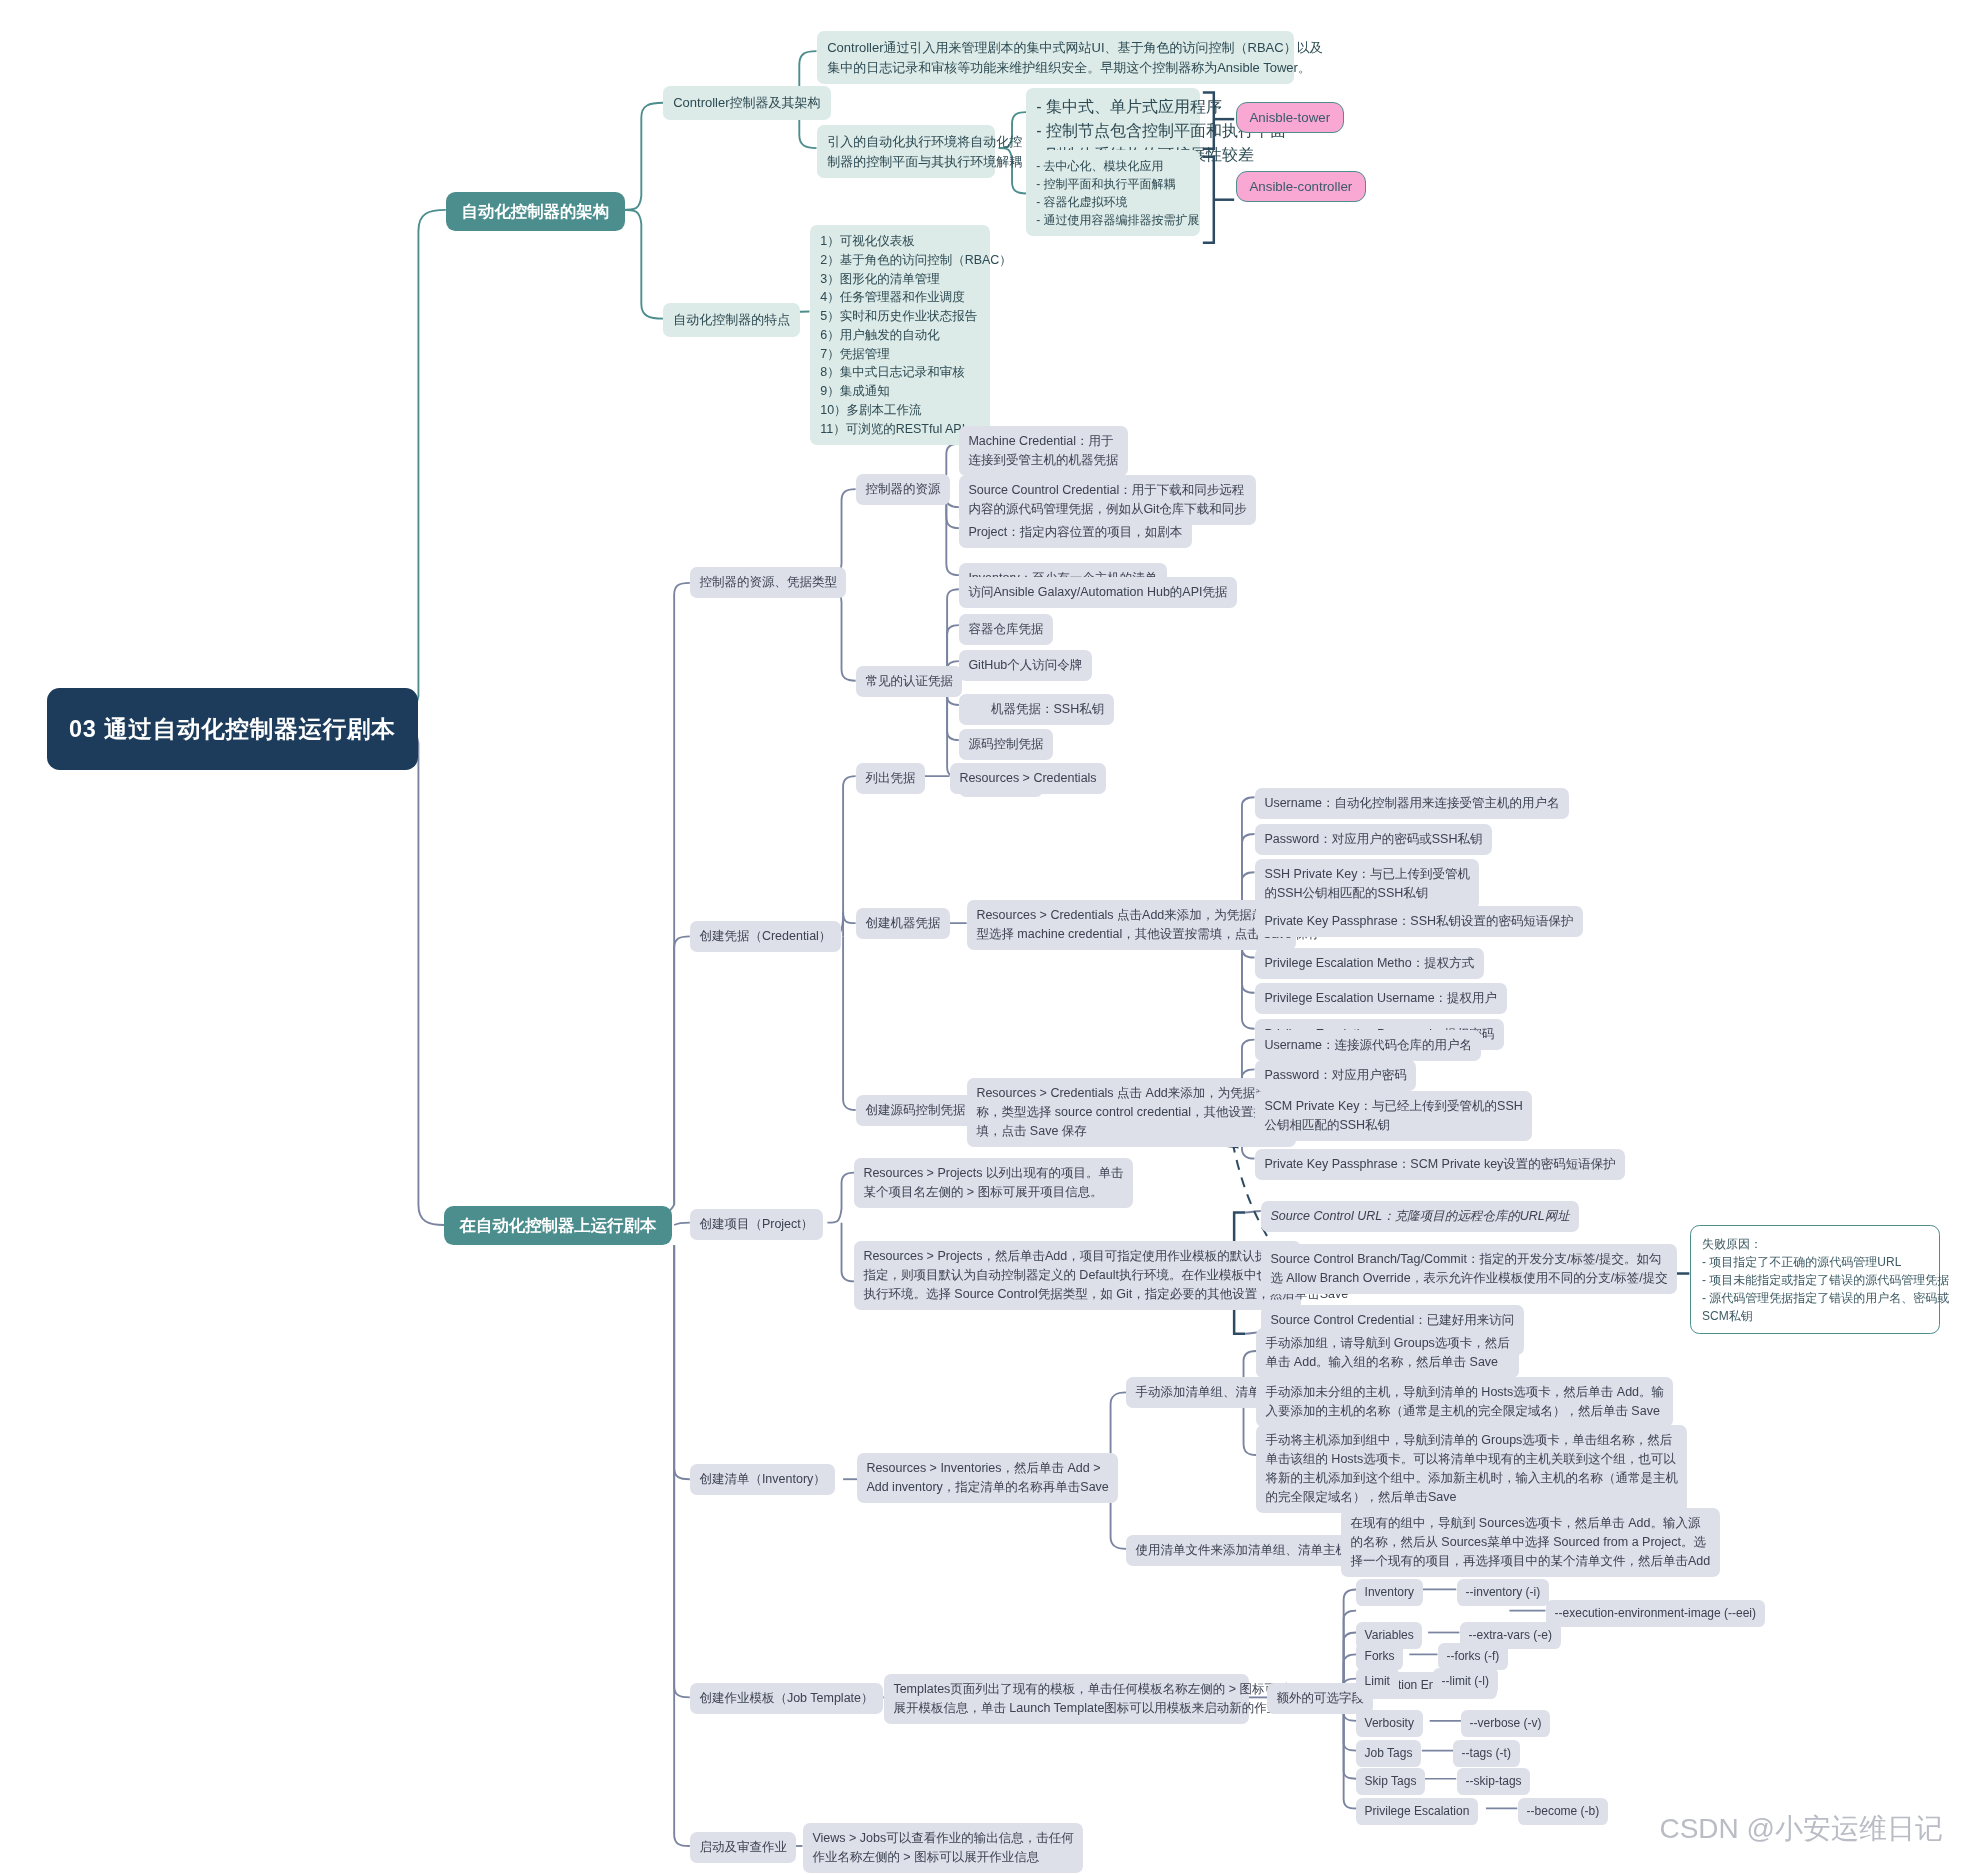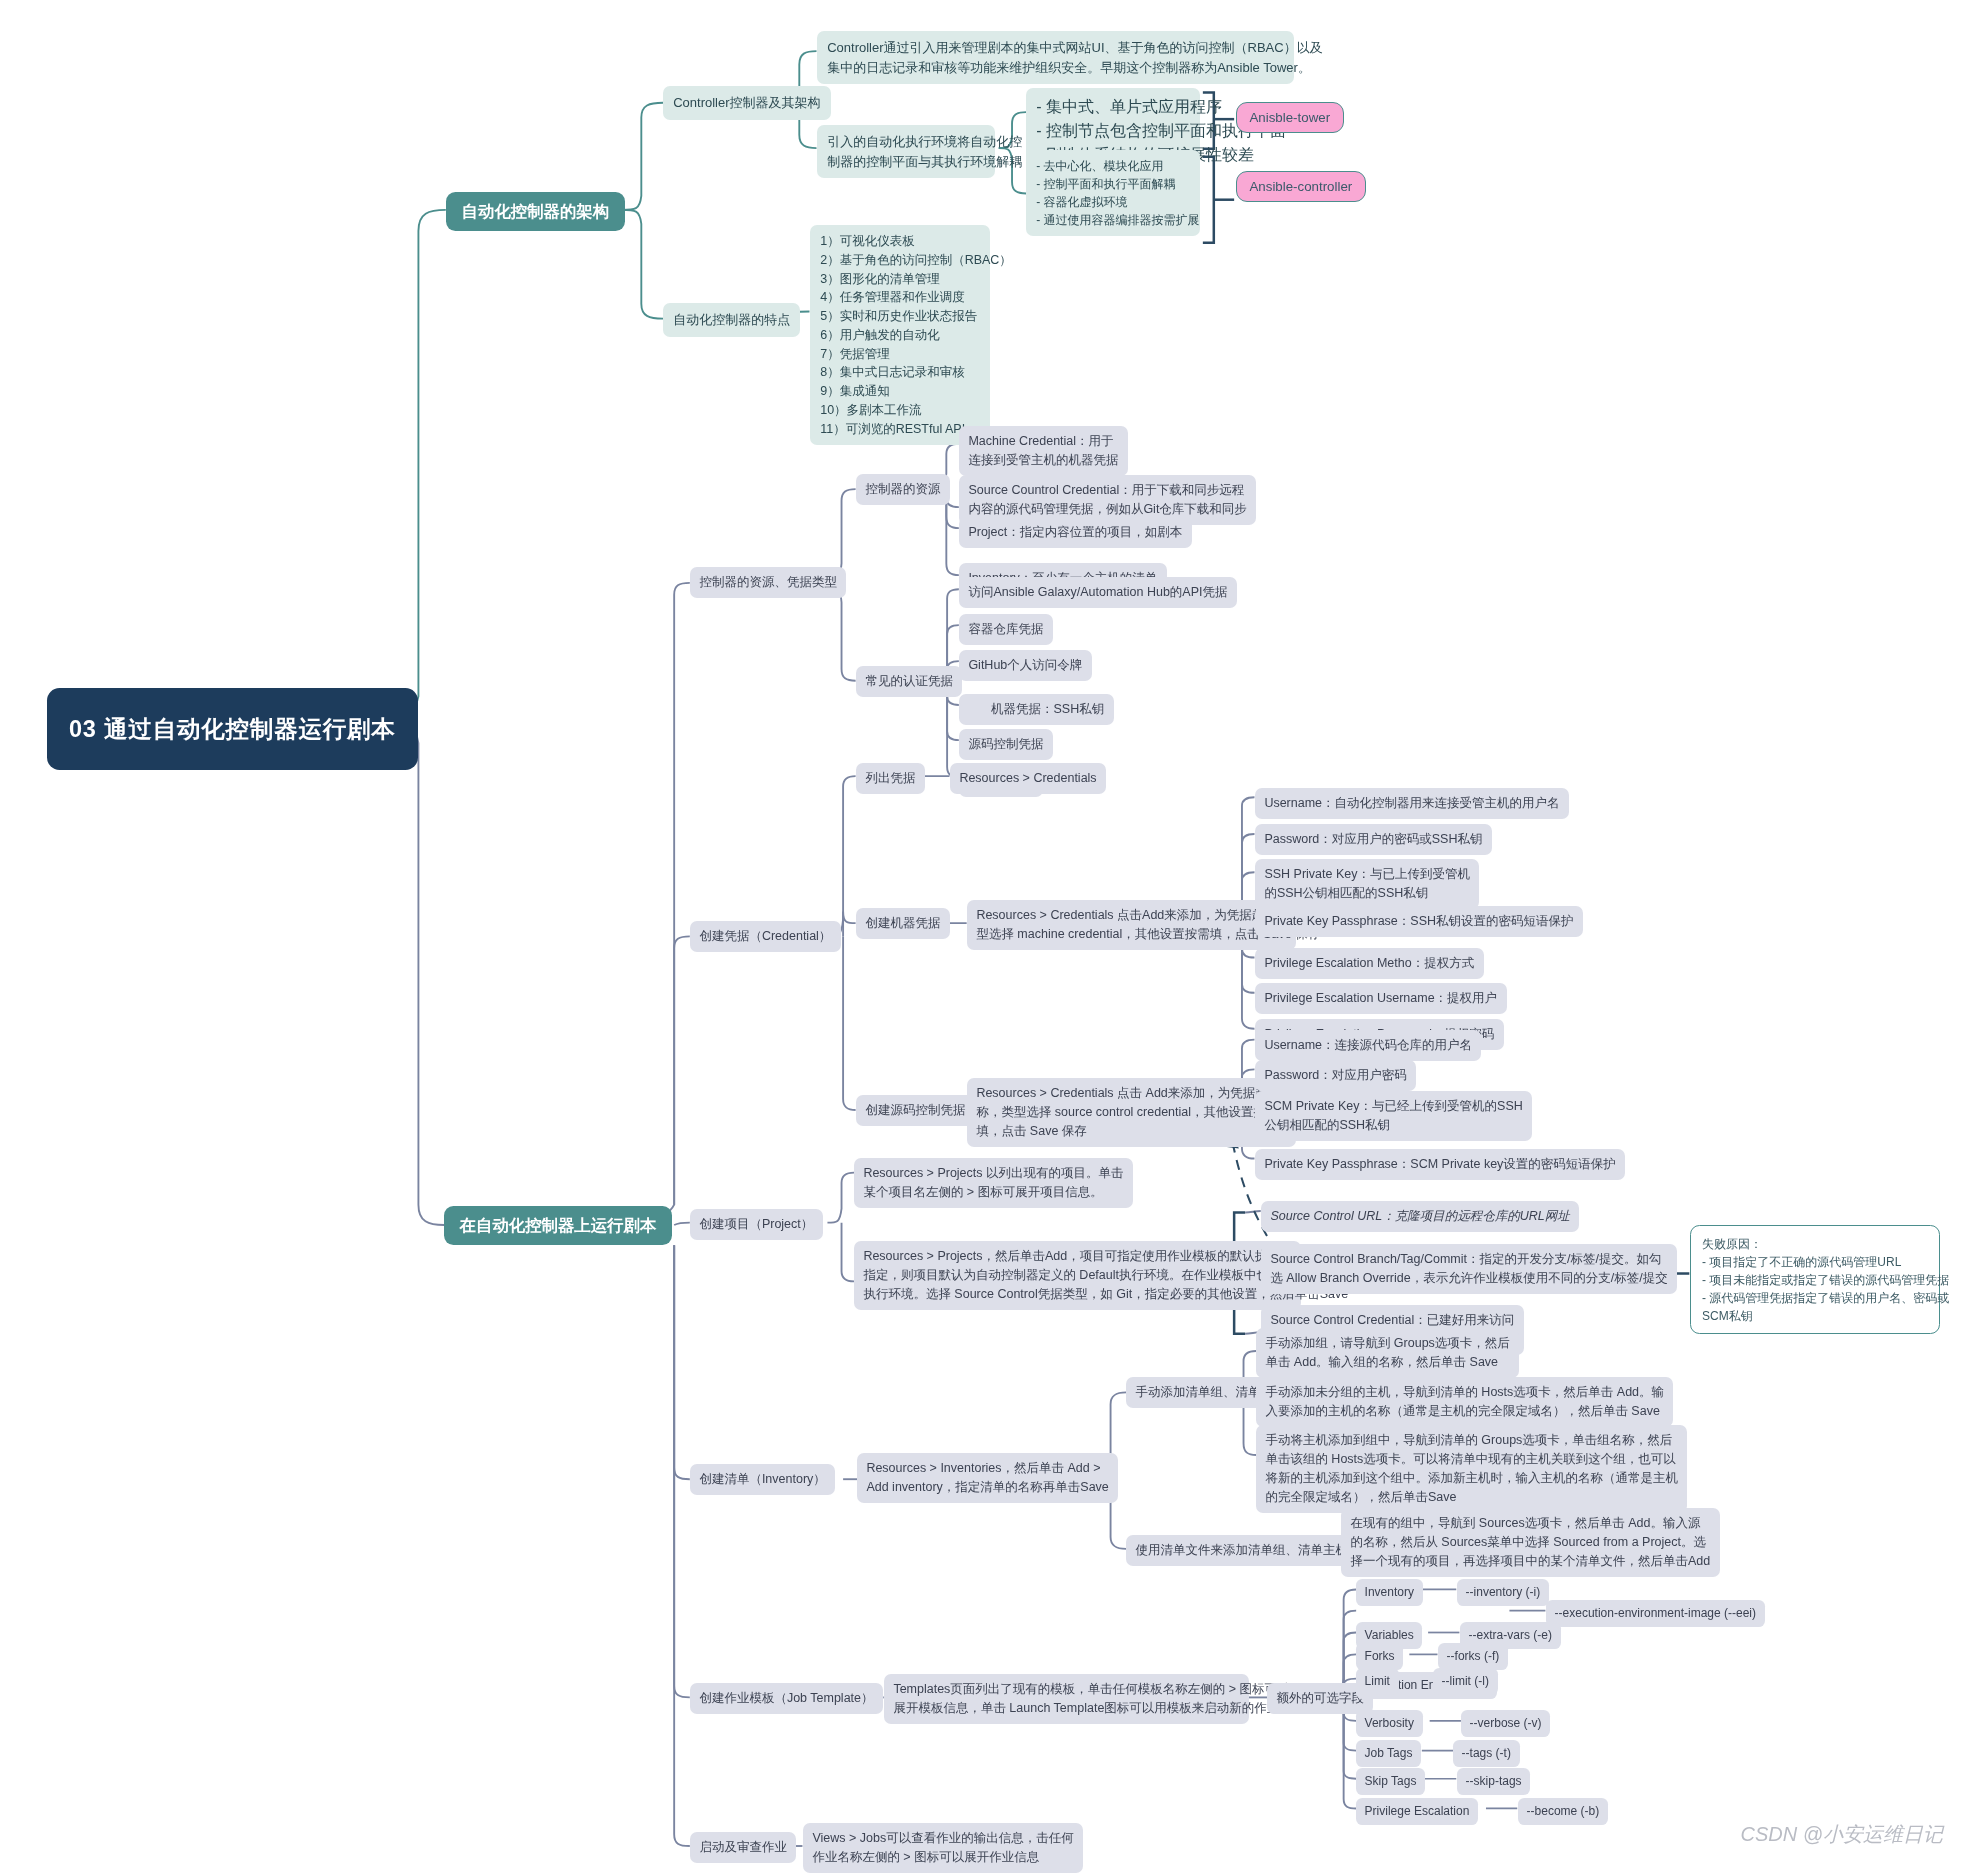--- a/index.html
+++ b/index.html
@@ -16,21 +16,21 @@
   
   .teal{background:#dceae8;color:#2d4a52;border-radius:7px;padding:7px 10.2px;font-size:13px;line-height:1.5;}
   
   .grey{background:#dddfe9;color:#3c4252;border-radius:7px;padding:6.3px 9.4px;font-size:12.5px;line-height:1.5;}
   .grey-sm{background:#dddfe9;color:#3c4252;border-radius:6.3px;padding:4.7px 8.6px;font-size:12px;line-height:1.45;}
   
   .outline{background:#f9a8d4;border:1.6px solid #4b8e8d;color:#3a5a6a;border-radius:11px;
            padding:7px 12.5px;font-size:13.3px;white-space:nowrap;}
   .outline-note{background:#fff;border:1.6px solid #4b8e8d;color:#3c5a63;border-radius:9.4px;
            padding:8.6px 11px;font-size:12px;line-height:1.5;}
-  .watermark{position:absolute;color:#b9bcc4;font-size:20px;right:31px;bottom:28px;white-space:nowrap;font-style:italic;}
+  .watermark{position:absolute;color:#b9bcc4;font-size:28px;right:31px;bottom:28px;white-space:nowrap;}
   .lst{white-space:pre;}
 </style>
 </head>
 <body>
 
 <div id="canvas">
 
   <svg class="links" viewBox="0 0 2524 2398">
     <g fill="none" stroke="#4b8e8d" stroke-width="2.4">
 

